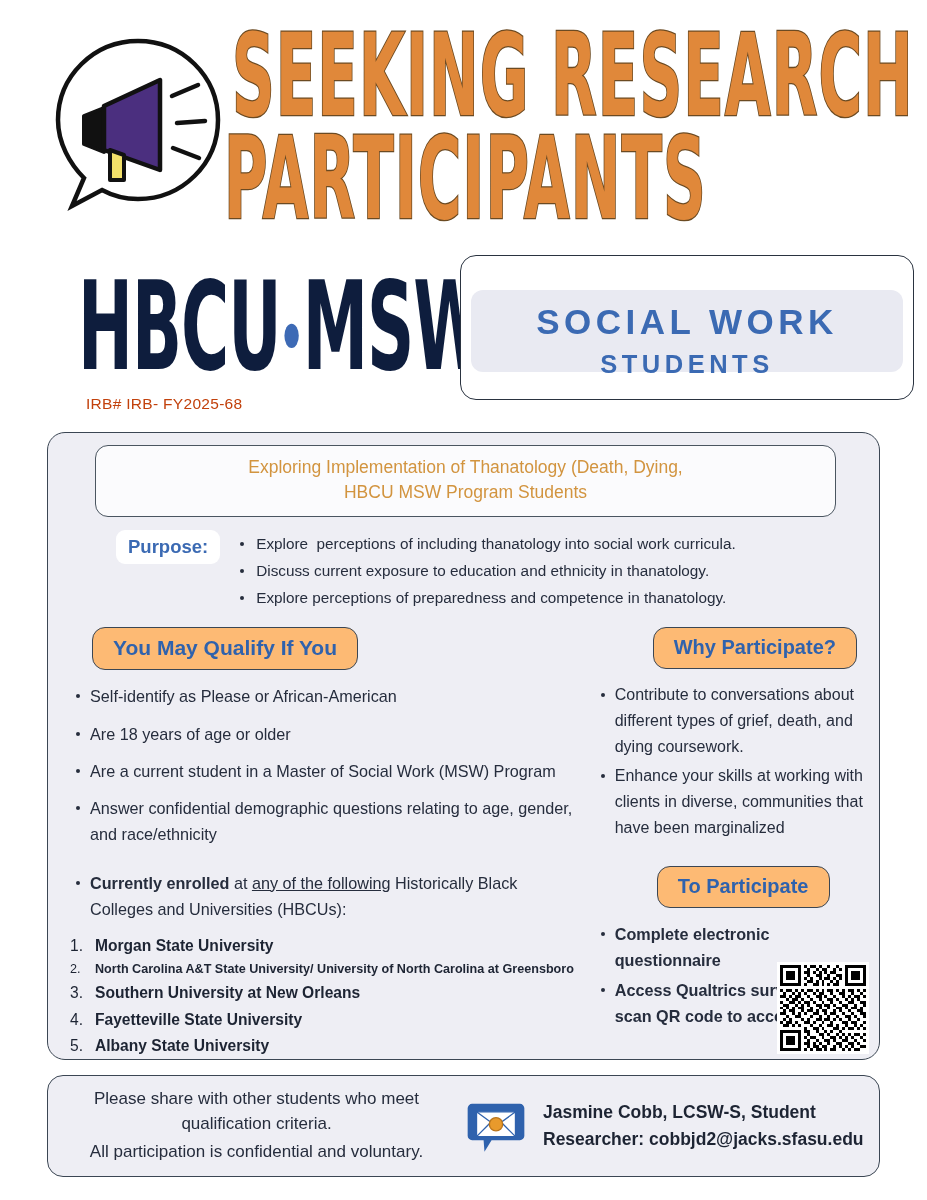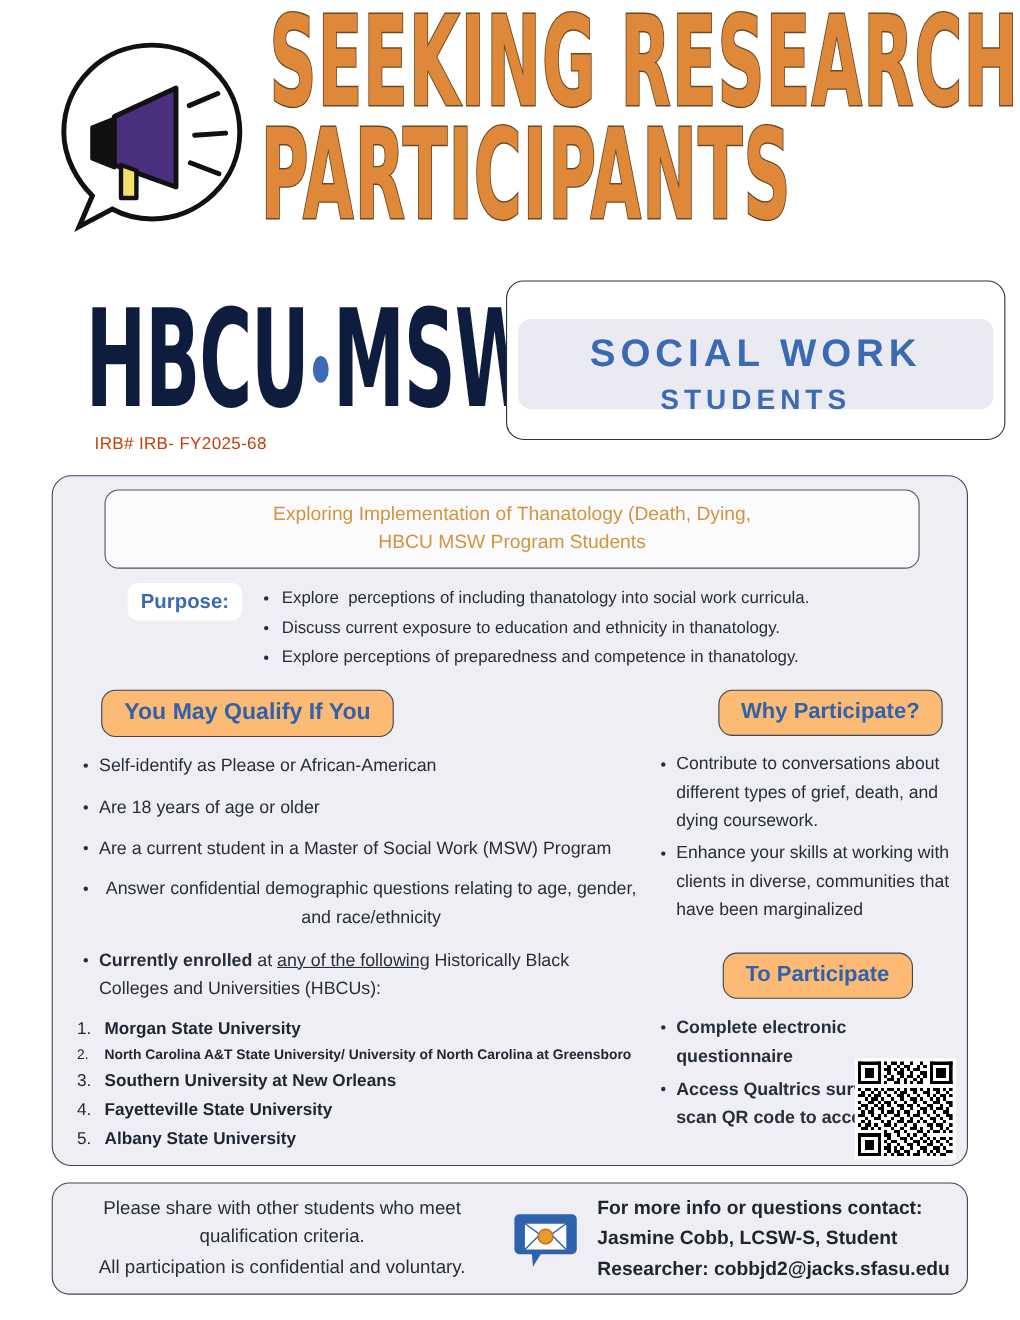--- a/index.html
+++ b/index.html
@@ -24,23 +24,22 @@
   .megaphone-badge {
     position: absolute;
     left: 42px;
     top: 28px;
     width: 190px;
     height: 190px;
   }
   .header-titles {
     position: absolute;
     left: 222px;
-    top: 4px;
+    top: 24px;
     right: 26px;
-    margin-left: 13px;
   }
   .hl {
     font-family: "Liberation Sans Narrow", "DejaVu Sans Condensed", "Liberation Sans", sans-serif;
     font-weight: bold;
     color: #e0883a;
     -webkit-text-stroke: 1.5px #6b4a22;
     paint-order: stroke fill;
     letter-spacing: 1px;
     line-height: 0.95;
     white-space: nowrap;
@@ -231,21 +230,21 @@
     height: 4px;
     border-radius: 50%;
     background: #262d3d;
   }
   .qual-list > li {
     font-size: 16.2px;
     line-height: 1.62;
     margin-bottom: 11px;
   }
   .qual-list > li:before { top: 11px; }
-  .qual-list > li.tight { margin-bottom: 12px; text-align: center; }
+  .qual-list > li.tight { margin-bottom: 22px; }
 
   .why-list > li {
     font-size: 16px;
     line-height: 1.62;
     margin-bottom: 3px;
   }
   .why-list > li:before { top: 11px; }
 
   .part-list { margin-top: 12px; }
   .part-list > li {
@@ -682,17 +681,16 @@
   <div class="foot-icon">
     <svg viewBox="0 0 70 70" width="62" height="62">
       <path d="M8 10 H62 A5 5 0 0 1 67 15 V46 A5 5 0 0 1 62 51 H30 L22 64 L21 51 H8 A5 5 0 0 1 3 46 V15 A5 5 0 0 1 8 10 Z" fill="#2f62ad"></path>
       <rect x="13" y="19" width="44" height="28" rx="2" fill="#ffffff" stroke="#2f62ad" stroke-width="1.5"></rect>
       <path d="M13 19 L35 35 L57 19" fill="none" stroke="#2f62ad" stroke-width="1.5"></path>
       <path d="M13 47 L28 32 M57 47 L42 32" fill="none" stroke="#2f62ad" stroke-width="1.5"></path>
       <circle cx="35" cy="33" r="7.5" fill="#e89a2c" stroke="#b9751c" stroke-width="1.5"></circle>
     </svg>
   </div>
   <div class="foot-right">
-    <div>For more info or questions contact:</div>
     <div>Jasmine Cobb, LCSW-S, Student</div>
     <div>Researcher:  cobbjd2@jacks.sfasu.edu</div>
   </div>
 </div>
 
 </body></html>

